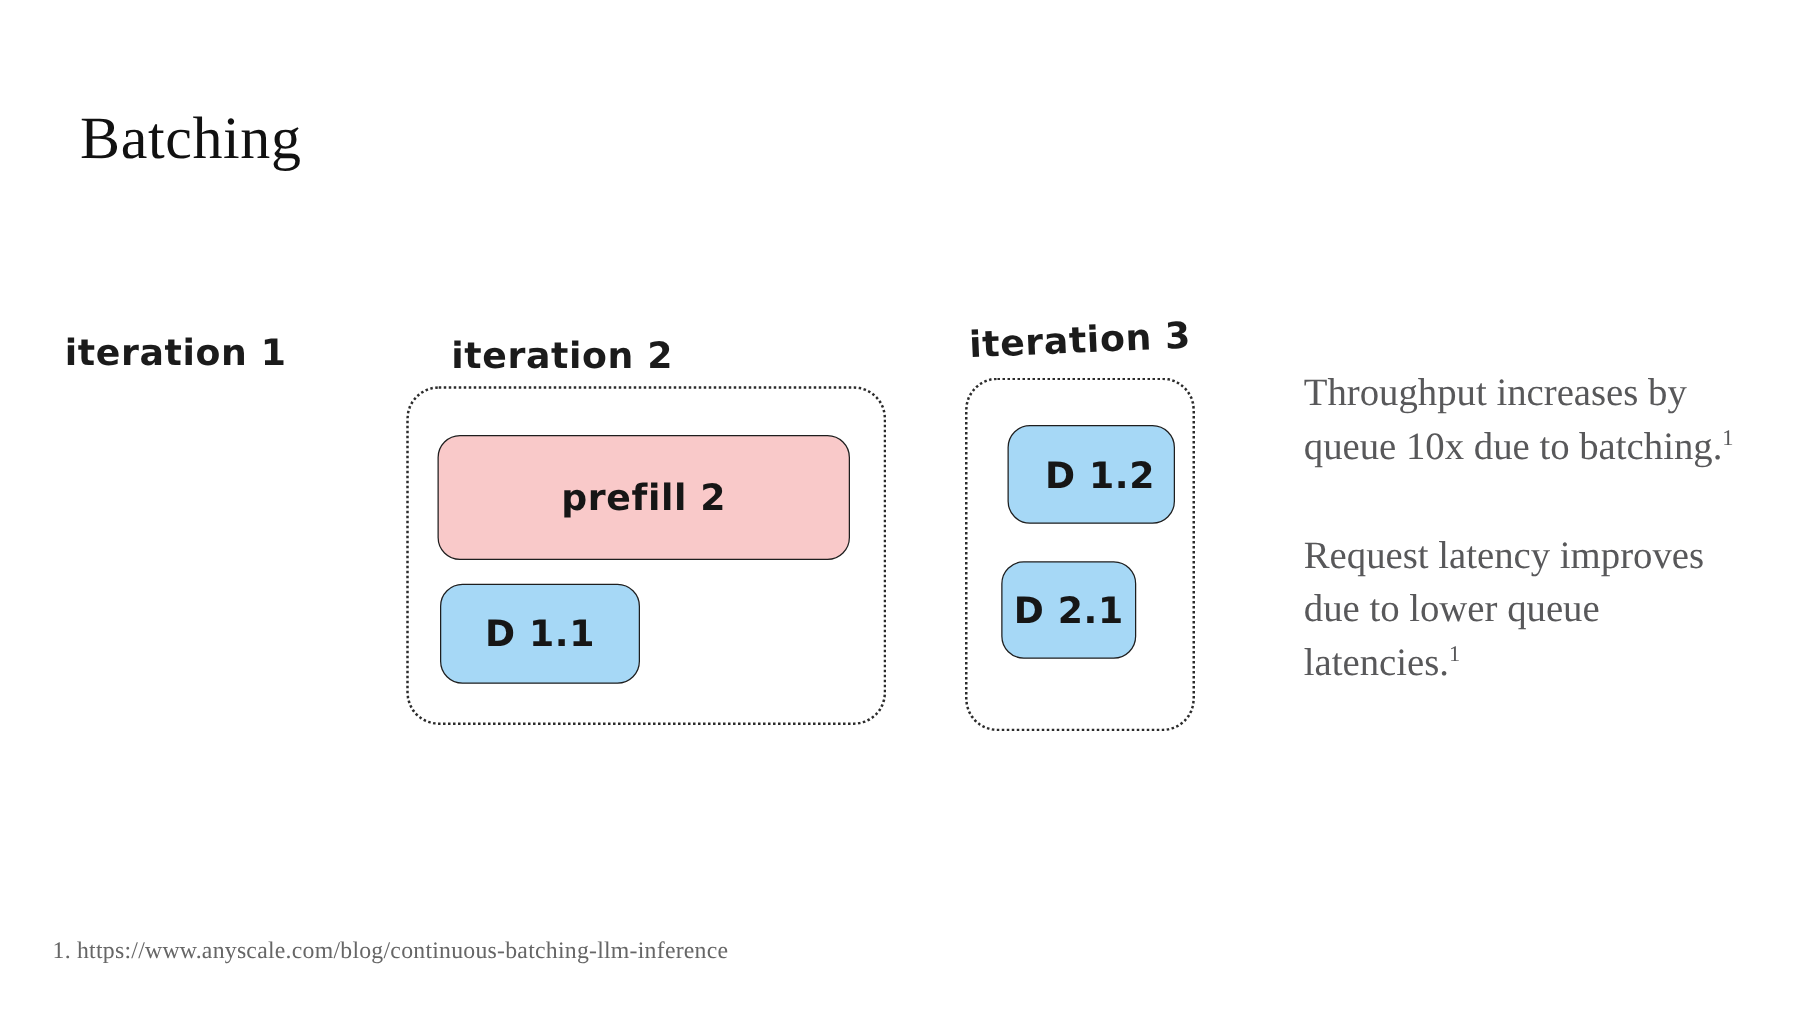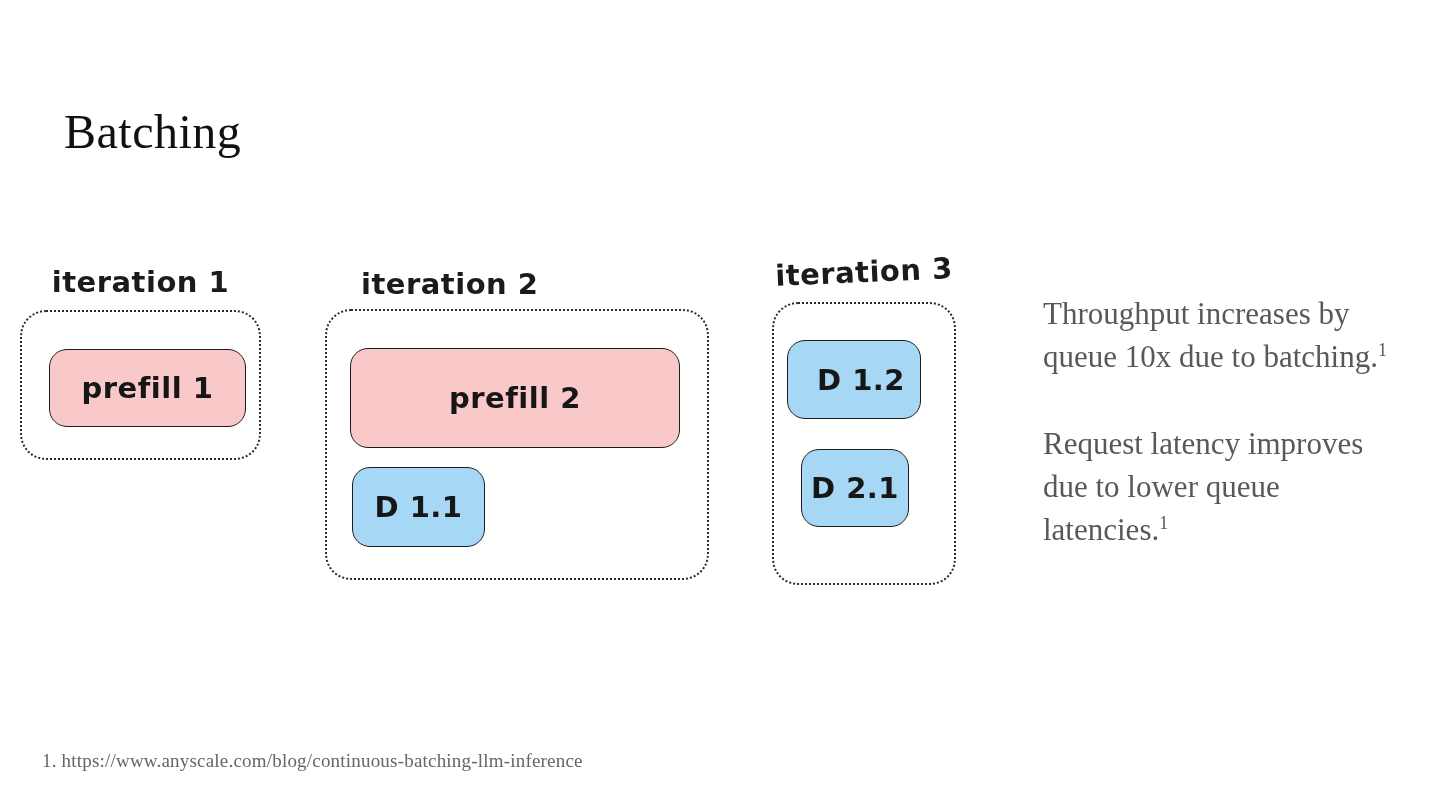--- a/index.html
+++ b/index.html
@@ -8,21 +8,21 @@
     position: relative;
     width: 1440px;
     height: 810px;
     background: var(--background, #ffffff);
     overflow: hidden;
     font-family: "Liberation Serif", serif;
   }
   .title {
     position: absolute;
     left: 64px;
-    top: 104px;
+    top: 83px;
     font-family: "Liberation Serif", serif;
     font-size: 48px;
     font-weight: 400;
     color: var(--title-color, #111111);
     letter-spacing: 0.5px;
   }
   
   .iter-group { position: absolute; }
   .iter-label {
     font-family: "DejaVu Sans", sans-serif;
@@ -60,33 +60,33 @@
   .g1 { left: 20px; top: 262px; width: 241px; }
   .g1 .iter-label { text-align: center; margin-bottom: 8px; }
   .g1 .iter-box { height: 150px; }
   .b-p1 { left: 27px; top: 37px; width: 197px; height: 78px; }
 
   
   .g2 { left: 325px; top: 264px; width: 384px; }
   .g2 .iter-label { margin-left: 36px; margin-bottom: 5px; }
   .g2 .iter-box { height: 271px; }
   .b-p2 { left: 23px; top: 37px; width: 330px; height: 100px; }
-  .b-d11 { left: 25px; top: 156px; width: 133px; height: 80px; }
+  .b-d11 { left: 25px; top: 156px; width: 160px; height: 80px; }
 
   
   .g3 { left: 772px; top: 252px; width: 184px; }
   .g3 .iter-label {
     width: 210px;
     margin-left: -13px;
     margin-bottom: 10px;
     text-align: center;
     transform: rotate(-2.5deg);
   }
   .g3 .iter-box { height: 283px; }
-  .b-d12 { left: 13px; top: 36px; width: 134px; height: 79px; padding-left: 14px; }
+  .b-d12 { left: 32px; top: 36px; width: 134px; height: 79px; padding-left: 14px; }
   .b-d21 { left: 27px; top: 145px; width: 108px; height: 78px; }
 
   
   .notes {
     position: absolute;
     left: 1010px;
     top: 292px;
     width: 400px;
     font-family: "Liberation Serif", serif;
     font-size: 31px;
@@ -115,23 +115,20 @@
 </style>
 </head>
 <body>
 
 <div class="slide">
 
   <h1 class="title">Batching</h1>
 
   <div class="iter-group g1">
     <div class="iter-label">iteration 1</div>
-    <div class="iter-box">
-      <div class="block prefill b-p1">prefill 1</div>
-    </div>
   </div>
 
   <div class="iter-group g2">
     <div class="iter-label">iteration 2</div>
     <div class="iter-box">
       <div class="block prefill b-p2">prefill 2</div>
       <div class="block decode b-d11">D 1.1</div>
     </div>
   </div>
 

